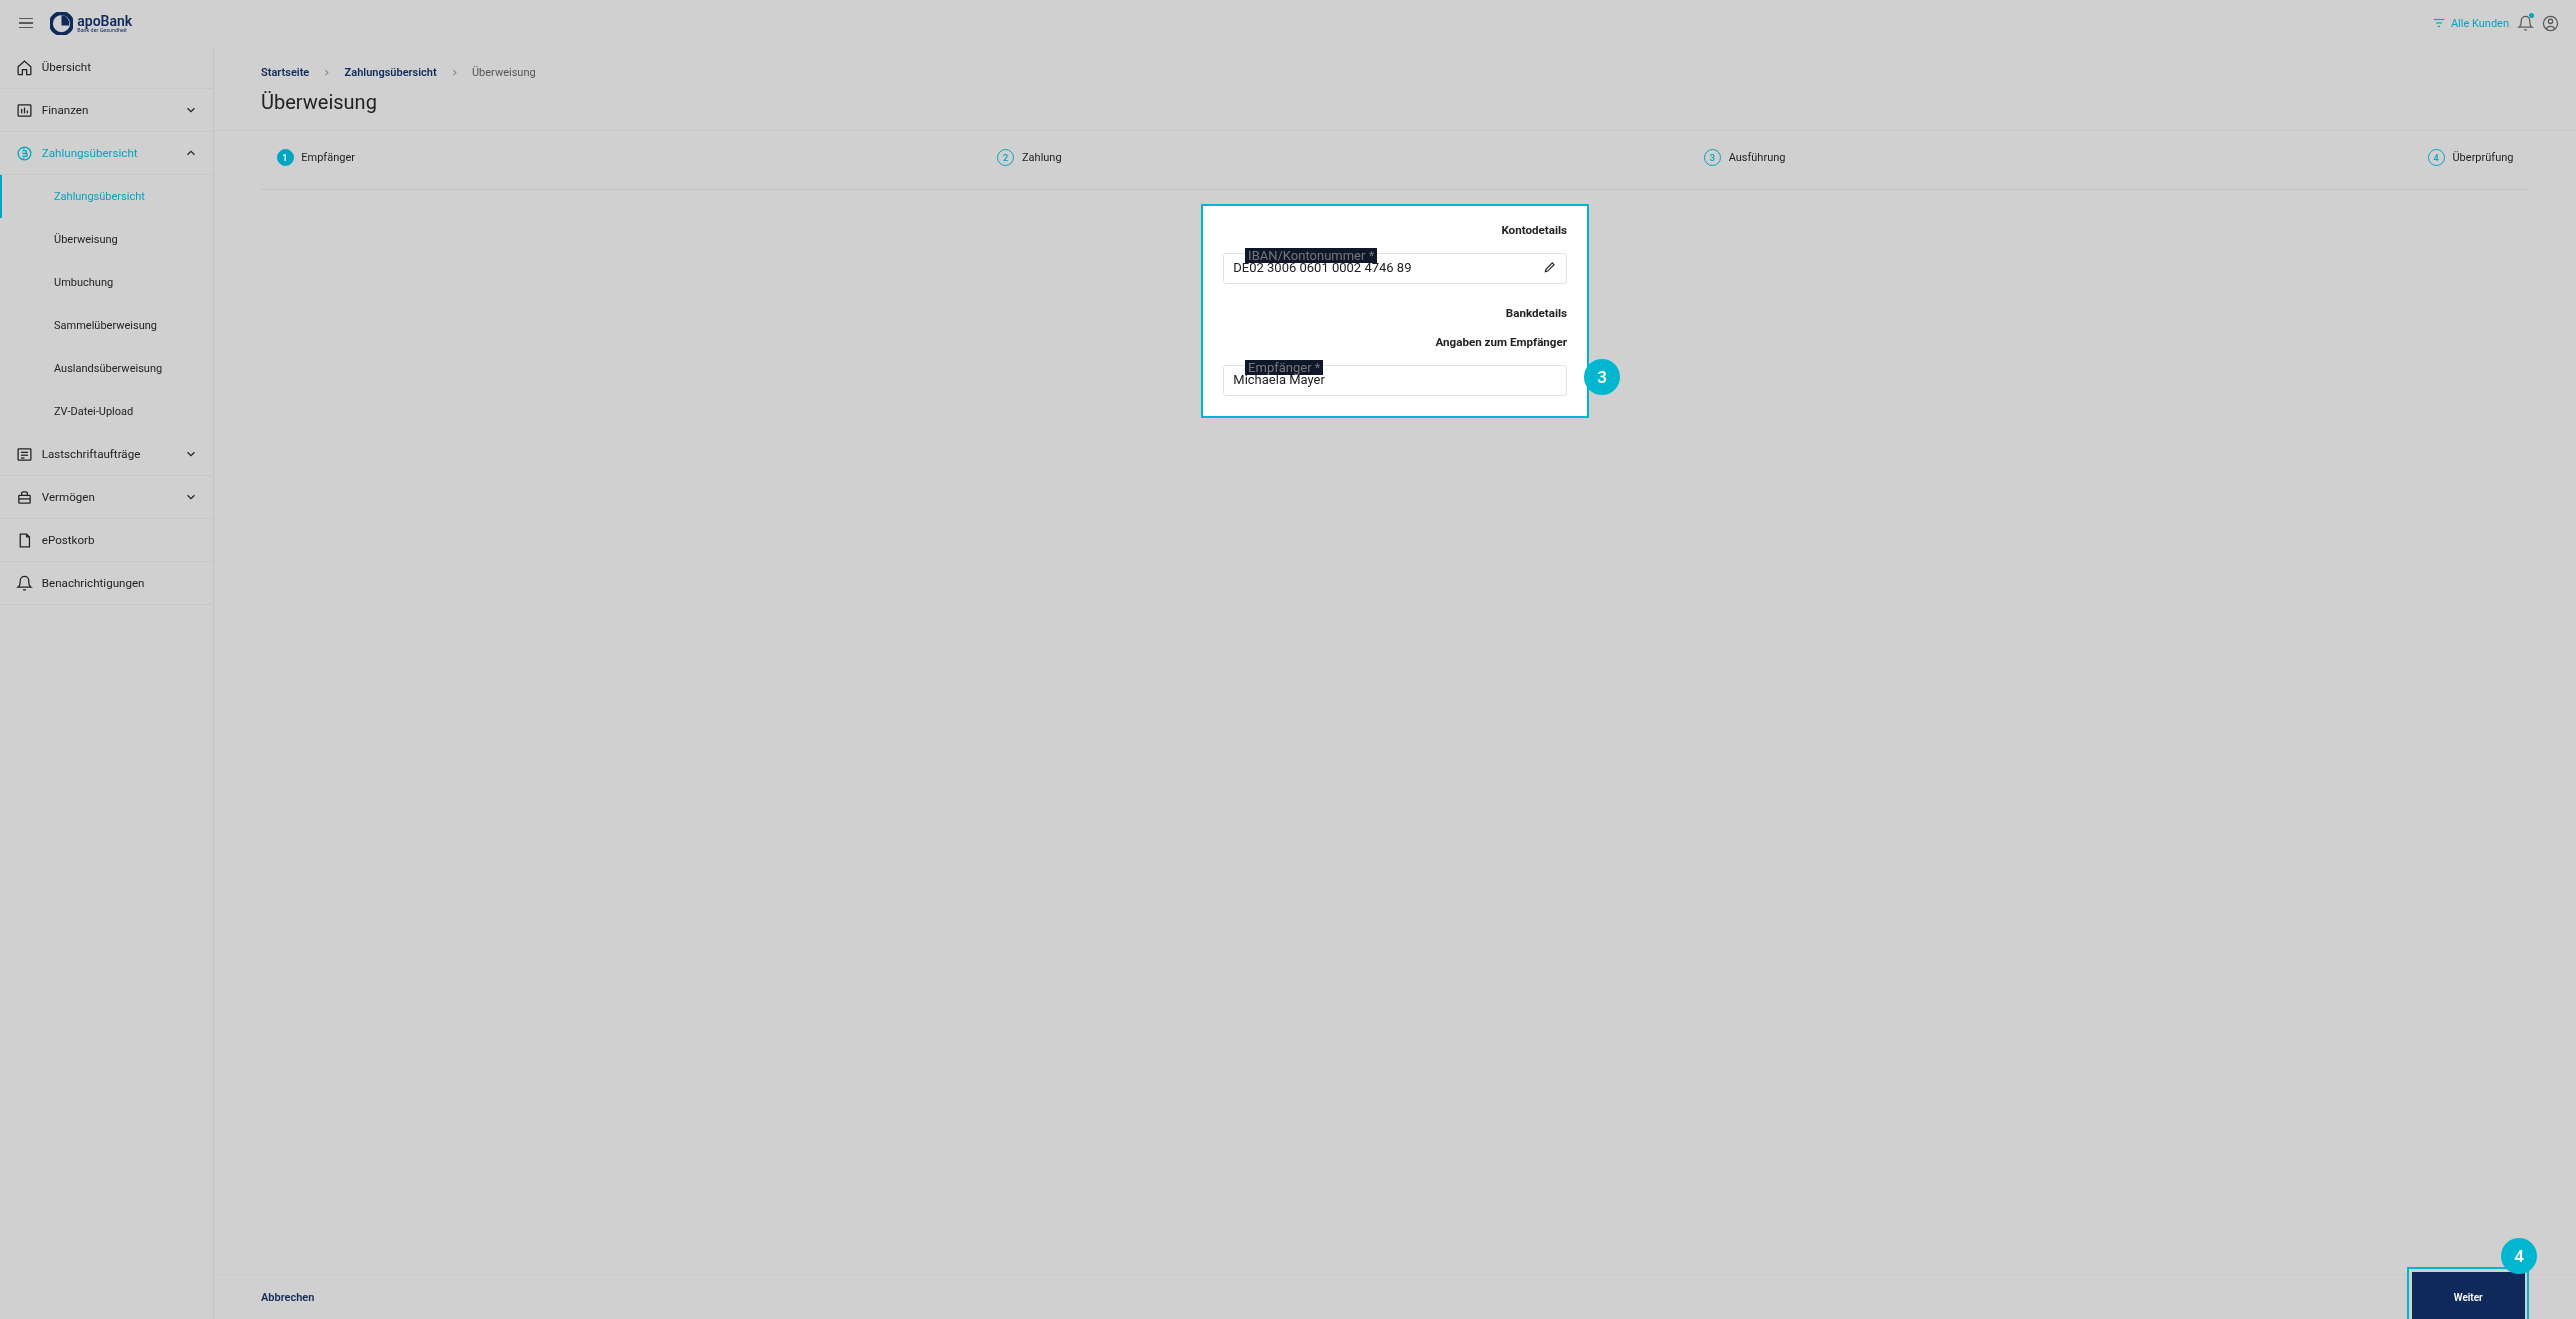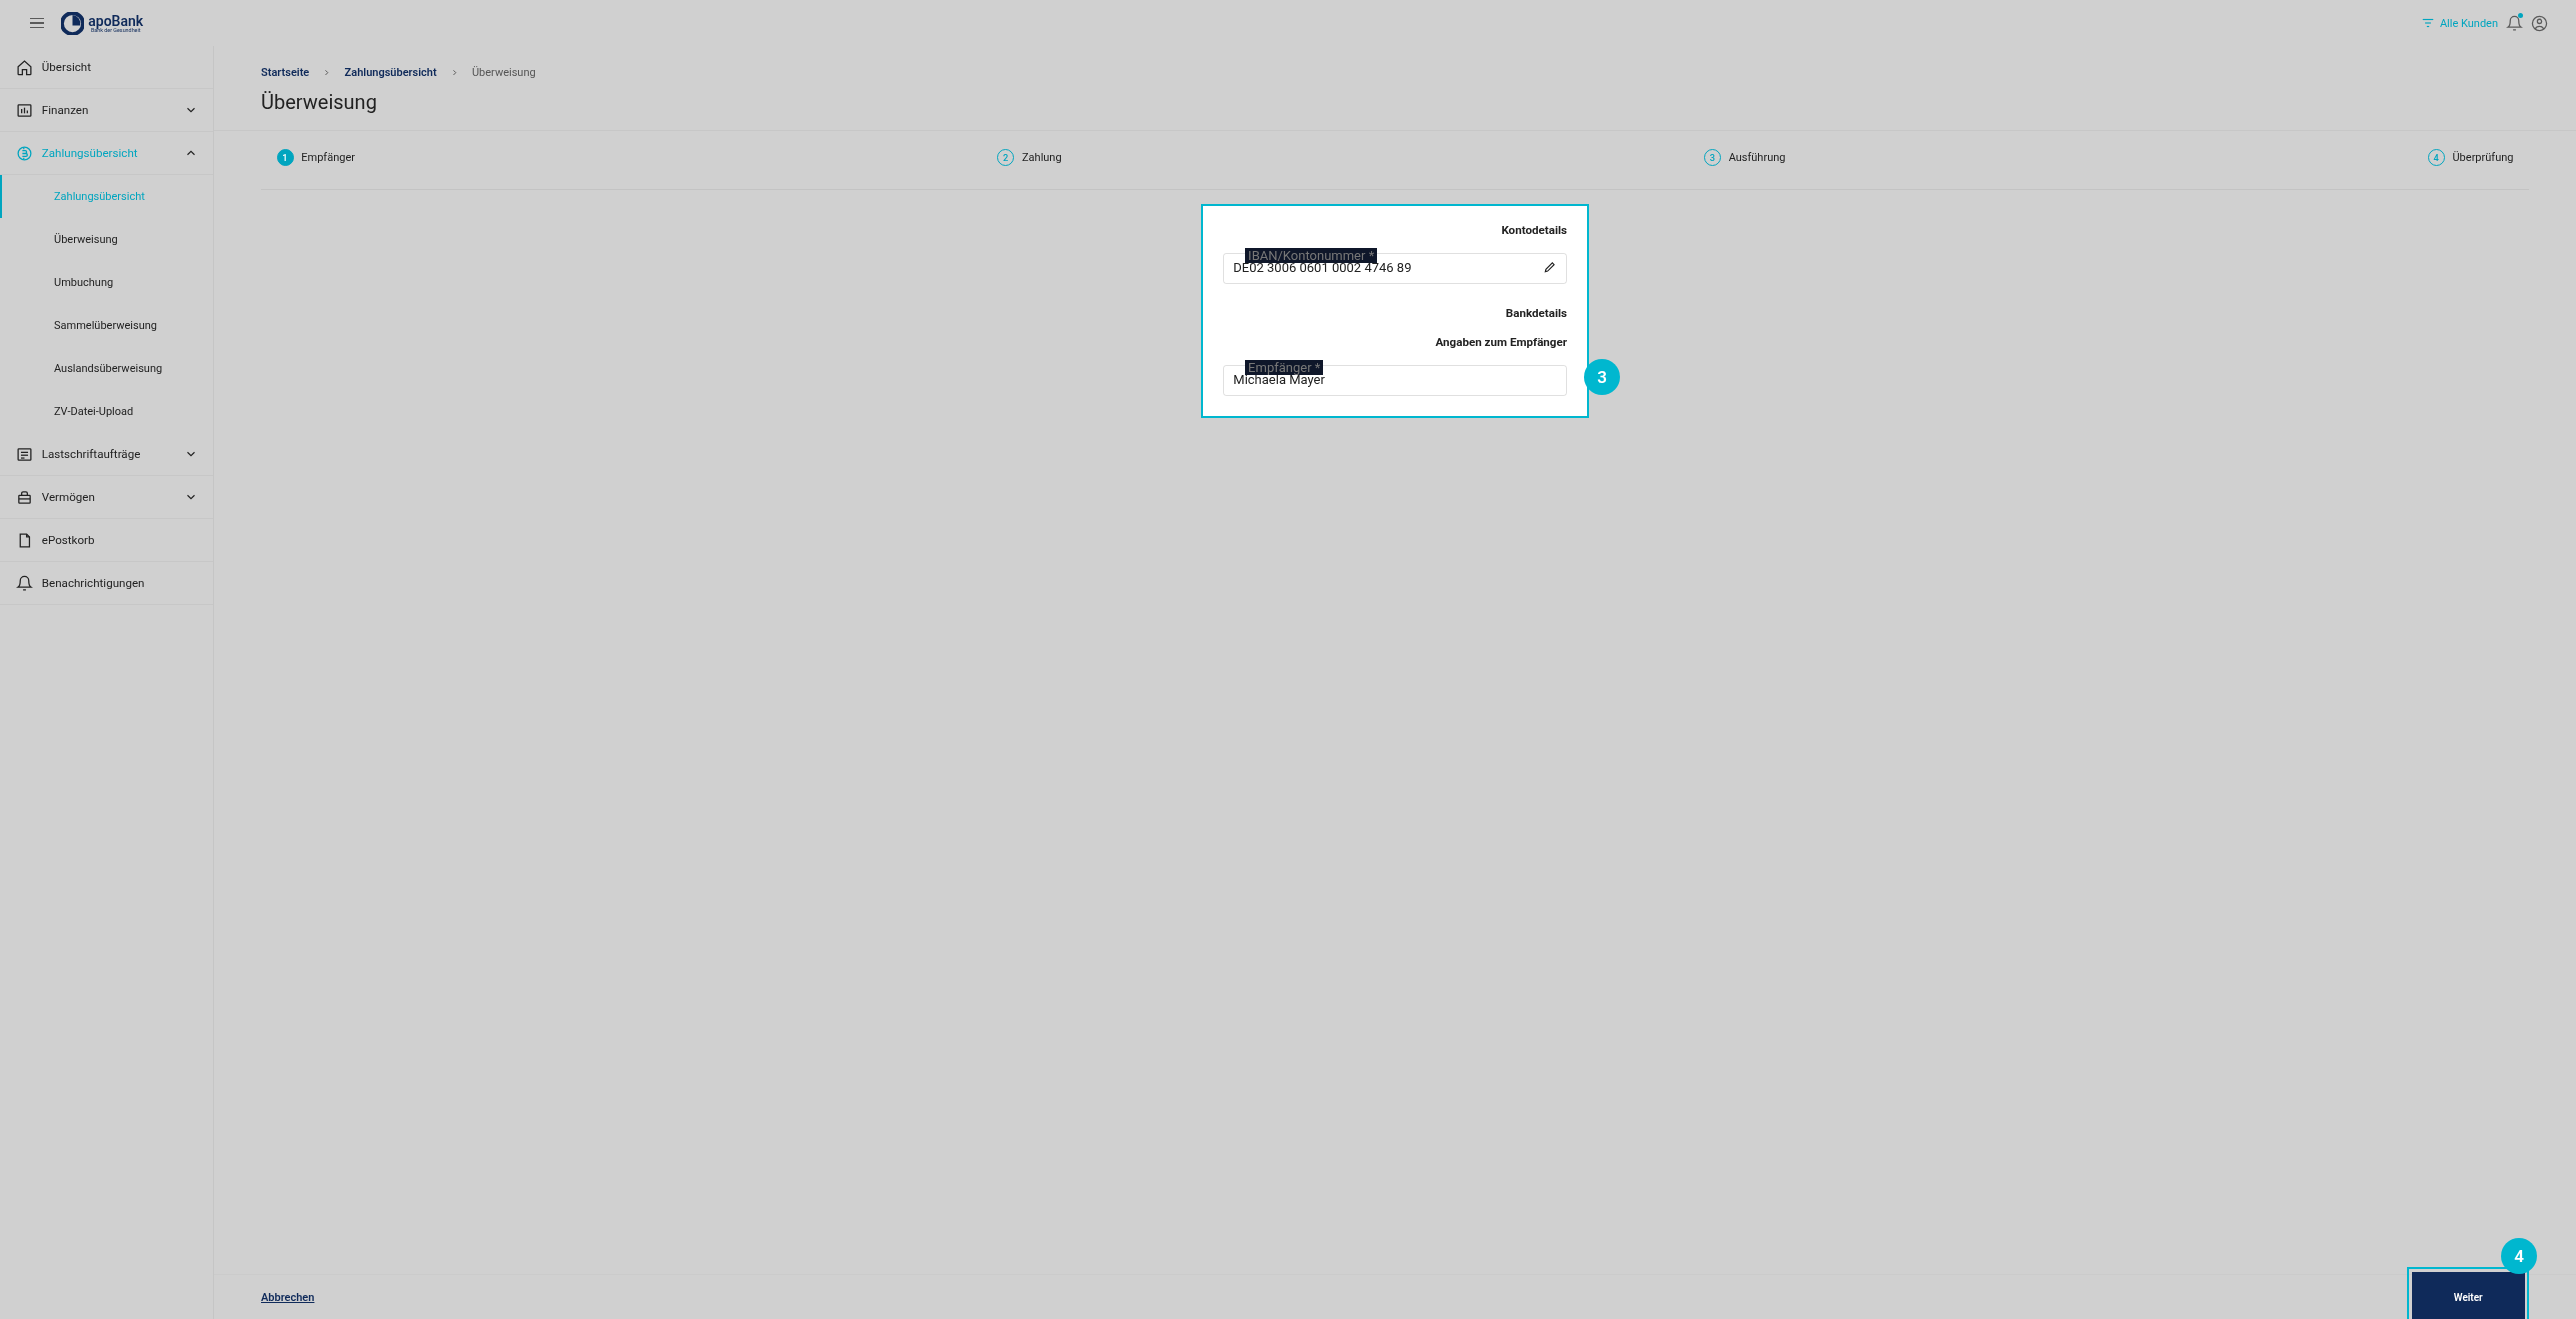--- a/index.html
+++ b/index.html
@@ -1,19 +1,19 @@
 <!DOCTYPE html>
 <html style="font-size:12.4px"><head>
   <meta charset="utf-8">
   <style>
     * { margin: 0; padding: 0; box-sizing: border-box; font-family: -apple-system, BlinkMacSystemFont, "Segoe UI", Roboto, Arial, sans-serif; }
     body { background: #d0d0d0; width: 100%; min-height: 100vh; overflow: hidden; }
     
     
-    .header { height: 46px; background: #d0d0d0; display: flex; align-items: center; padding: 0 28px; text-align: center; }
+    .header { height: 46px; background: #d0d0d0; display: flex; align-items: center; padding: 0 17px; }
     .menu-icon { width: 18.6px; height: 18.6px; cursor: pointer; display: flex; flex-direction: column; justify-content: center; gap: 3.1px; color: #5a5a5a; }
     .menu-icon span { height: 1.6px; background: #5a5a5a; width: 14px; margin-left: 2.3px; }
     .logo { display: flex; align-items: center; margin-left: 14px; }
     .logo svg { width: 23px; height: 23px; }
     .logo-text { display: flex; flex-direction: column; margin-left: 4.7px; }
     .logo-brand { color: #0f2a5a; font-size: 14px; font-weight: 600; }
     .logo-tagline { color: #0f2a5a; font-size: 5.4px; margin-top: -1.6px; }
     .header-right { margin-left: auto; display: flex; align-items: center; gap: 8px; }
     .filter-area { display: flex; align-items: center; gap: 4.7px; color: #00a5bf; font-size: 11px; }
     .filter-area svg { width: 14px; height: 14px; }
@@ -61,21 +61,21 @@
     .field-label { position: absolute; top: -5.4px; left: 21px; background: #0f172a; padding: 0 3.1px; font-size: 13px; color: #777; }
     .field-value { font-size: 13px; color: #222; flex: 1; }
     .field .edit-icon { width: 14px; height: 14px; color: #333; }
     .bank-lines { font-size: 11px; color: #222; line-height: 1.6; margin-bottom: 23px; }
     
     
     .bubble { position: absolute; width: 36px; height: 36px; background: #00b7cf; color: #fff; border-radius: 50%; display: flex; align-items: center; justify-content: center; font-size: 17px; font-weight: 600; z-index: 10; }
     
     
     .footer-bar { height: 45px; background: #d0d0d0; display: flex; align-items: center; padding: 0 47px; position: relative; border-top: 0.8px solid rgba(0,0,0,0.02);}
-    .btn-cancel { color: #0f2a5a; font-weight: 600; font-size: 11px; cursor: pointer; text-decoration: underline; }
+    .btn-cancel { color: #0f2a5a; font-weight: 600; font-size: 11px; cursor: pointer; }
     .weiter-wrap { margin-left: auto; border: 2.3px solid #00b7cf; padding: 2.3px; position: relative; }
     .btn-weiter { background: #0f2a5a; color: #fff; padding: 20px 42px; font-size: 10px; font-weight: 600; cursor: pointer; border: none; }
     
     .icon svg, svg { display: block; }
   </style>
 </head>
 <body>
 
 <div class="header">
   <div class="menu-icon">

